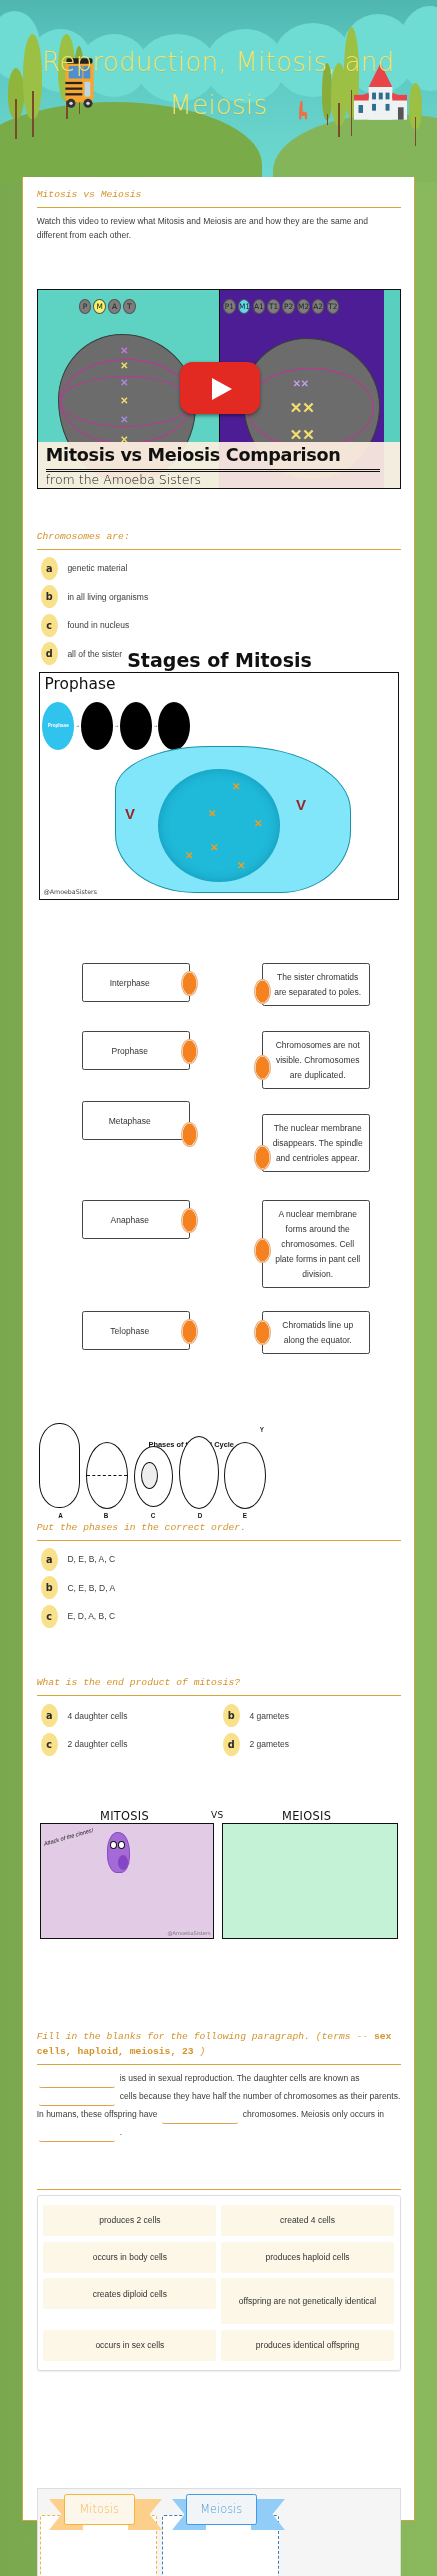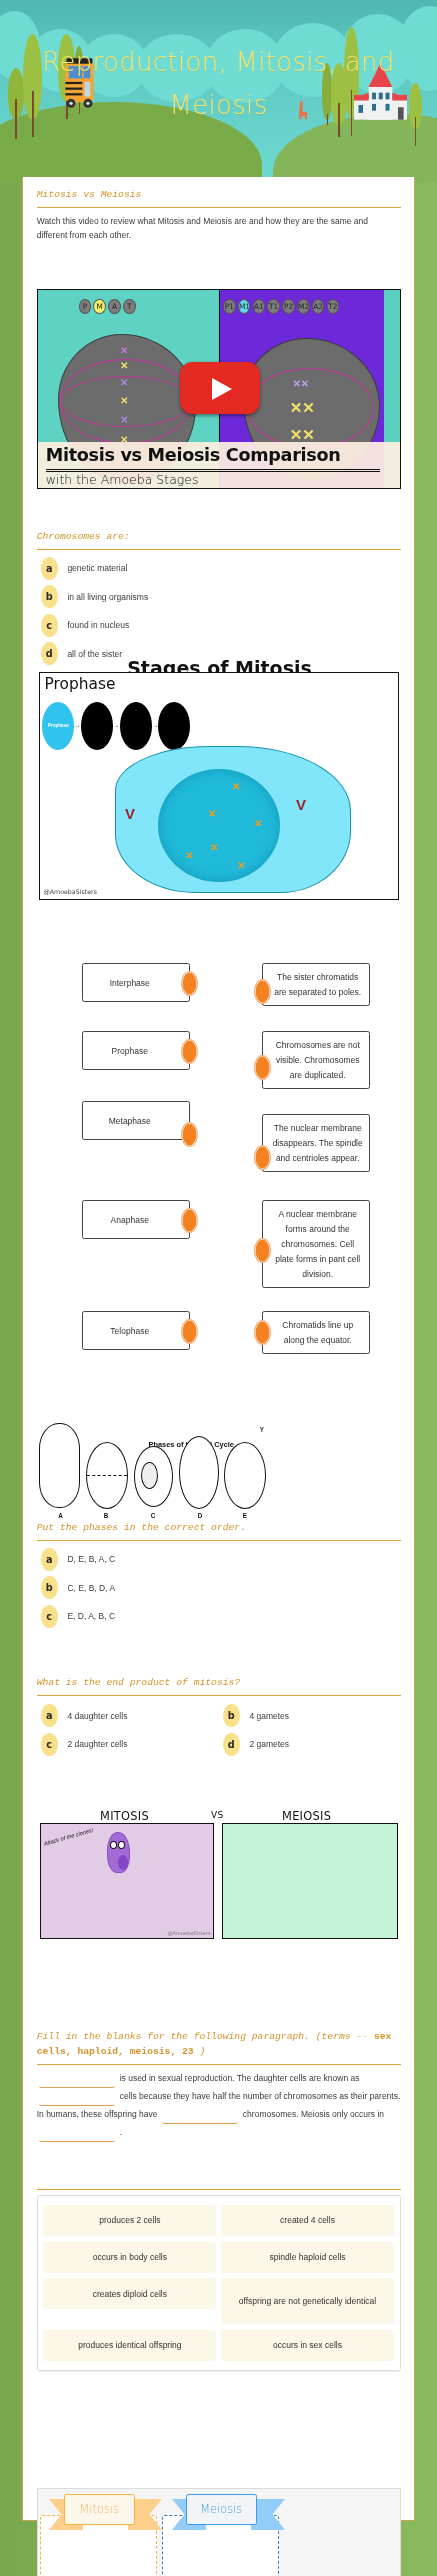--- a/index.html
+++ b/index.html
@@ -45,21 +45,21 @@
   .sec-title b { font-weight: 700; font-style: normal; }
   .rule { height: 0.6px; background: #d9a53c; margin-top: 4.6px; }
   .desc { font-size: 8.5px; line-height: 14px; color: #3b3b3b; margin-top: 6.8px; }
 
   
   .video {
     position: absolute; left: 13.7px; top: 112px; width: 364px; height: 200px;
     border: 1.1px solid #111; overflow: hidden; background: #58cfbf;
   }
   .video .left { position: absolute; left: 0; top: 0; width: 180px; height: 100%; background: #5ed3c3; }
-  .video .right { position: absolute; left: 181px; top: 0; right: 16px; height: 100%; background: #6d28d9; border-left: 1.1px solid #111; }
+  .video .right { position: absolute; left: 181px; top: 0; right: 16px; height: 100%; background: #4c1d95; border-left: 1.1px solid #111; }
   .pill-row { position: absolute; top: 9px; display: flex; gap: 2.3px; }
   .pill { width: 12.5px; height: 15px; border-radius: 50%; background: #7d7d7d; border: 0.6px solid #555; color: #222; font-size: 7.4px; text-align: center; line-height: 13.7px; font-family: "DejaVu Sans", sans-serif; }
   .pill.on-y { background: #f6f36a; }
   .pill.on-b { background: #5fd9f0; }
   .blob { position: absolute; border-radius: 46% 54% 50% 50% / 44% 48% 52% 56%; background: #6c6c6c; border: 1.7px solid #3b3b3b; }
   .spindle { position: absolute; border: 1.1px solid #c2329a; border-radius: 50%; }
   .chrom { position: absolute; font-size: 9.7px; line-height: 9.7px; font-weight: bold; }
   .play-btn {
     position: absolute; left: 142px; top: 72px; width: 80px; height: 52px;
     background: #e32a22; border-radius: 12.5px; box-shadow: 0 1.1px 3.4px rgba(0,0,0,0.4);
@@ -92,21 +92,21 @@
   .opt-label { margin-left: 9.7px; font-size: 8.5px; color: #3b3b3b; cursor: pointer; }
   .opt-grid { display: grid; grid-template-columns: 1fr 1fr; column-gap: 0; }
 
   
   .stages {
     position: absolute; left: 16px; top: 495px; width: 360px; height: 228px;
     border: 1.1px solid #111; background: #fff; overflow: hidden;
   }
   .stages-title {
     position: absolute; left: 0; width: 393px; top: 472px; text-align: center;
-    font-family: "DejaVu Sans", sans-serif; font-weight: bold; font-size: 19px; color: #111; margin-top: 8px;
+    font-family: "DejaVu Sans", sans-serif; font-weight: bold; font-size: 19px; color: #111;
   }
   .prophase-label { position: absolute; left: 4.6px; top: 2.3px; font-family: "DejaVu Sans", sans-serif; font-size: 15.4px; color: #111; }
   .stage-dot { position: absolute; top: 28.5px; width: 32px; height: 48px; border-radius: 50%; background: #000; }
   .stage-dot.active { background: #2fc3ee; color: #fff; font-size: 4.6px; text-align: center; line-height: 48px; font-weight: bold; }
   .stage-arrow { position: absolute; top: 49px; font-size: 5.1px; color: #111; }
   .cell {
     position: absolute; left: 75px; top: 73px; width: 236px; height: 147px;
     background: #82e6fa; border: 1.1px solid #1792a8;
     border-radius: 40% 48% 30% 34% / 30% 44% 42% 40%;
   }
@@ -299,21 +299,21 @@
         <div class="spindle" style="left:3.4px;top:28.5px;width:127px;height:80px;"></div>
         <div class="chrom" style="left:49px;top:40px;color:#c9a0f0;">✕✕</div>
         <div class="chrom" style="left:46px;top:64px;color:#f3e16c;font-size:15px;">✕✕</div>
         <div class="chrom" style="left:46px;top:91px;color:#f3e16c;font-size:15px;">✕✕</div>
       </div>
     </div>
     <div class="play-btn"></div>
     <div class="video-caption">
       <div class="main">Mitosis vs Meiosis Comparison</div>
       <div class="lines"></div>
-      <div class="sub">with the Amoeba Stages</div>
+      <div class="sub">from the Amoeba Sisters</div>
     </div>
   </div>
 
   <div class="section" style="top:352px;">
     <div class="sec-title">Chromosomes are:</div>
     <div class="rule"></div>
     <div style="margin-top:6.8px;">
       <div class="opt">
           <span class="opt-badge">a</span>
           <span class="opt-label">genetic material</span>
@@ -485,25 +485,25 @@
     </div>
   </div>
 
   <div class="section" style="top:2007px;">
     <div class="rule"></div>
     <div class="sort-box">
       <div class="sort-grid">
         <div class="sort-item">produces 2 cells</div>
         <div class="sort-item">created 4 cells</div>
         <div class="sort-item">occurs in body cells</div>
-        <div class="sort-item">spindle haploid cells</div>
+        <div class="sort-item">produces haploid cells</div>
         <div class="sort-item" style="align-self:start;">creates diploid cells</div>
         <div class="sort-item" style="min-height:46px;">offspring are not genetically identical</div>
+        <div class="sort-item">occurs in sex cells</div>
         <div class="sort-item">produces identical offspring</div>
-        <div class="sort-item">occurs in sex cells</div>
       </div>
     </div>
   </div>
 
   <div class="buckets">
     <div class="bucket" style="left:2.3px;border-color:#f6b33d;"></div>
     <div class="bucket" style="left:124px;border-color:#3d7fb9;"></div>
     <svg class="ribbon-tail" style="left:11.4px;" viewBox="0 0 60 55">
         <polygon points="0,0 60,0 60,55 0,55 22,27" fill="#fcd08a"></polygon>
       </svg>

